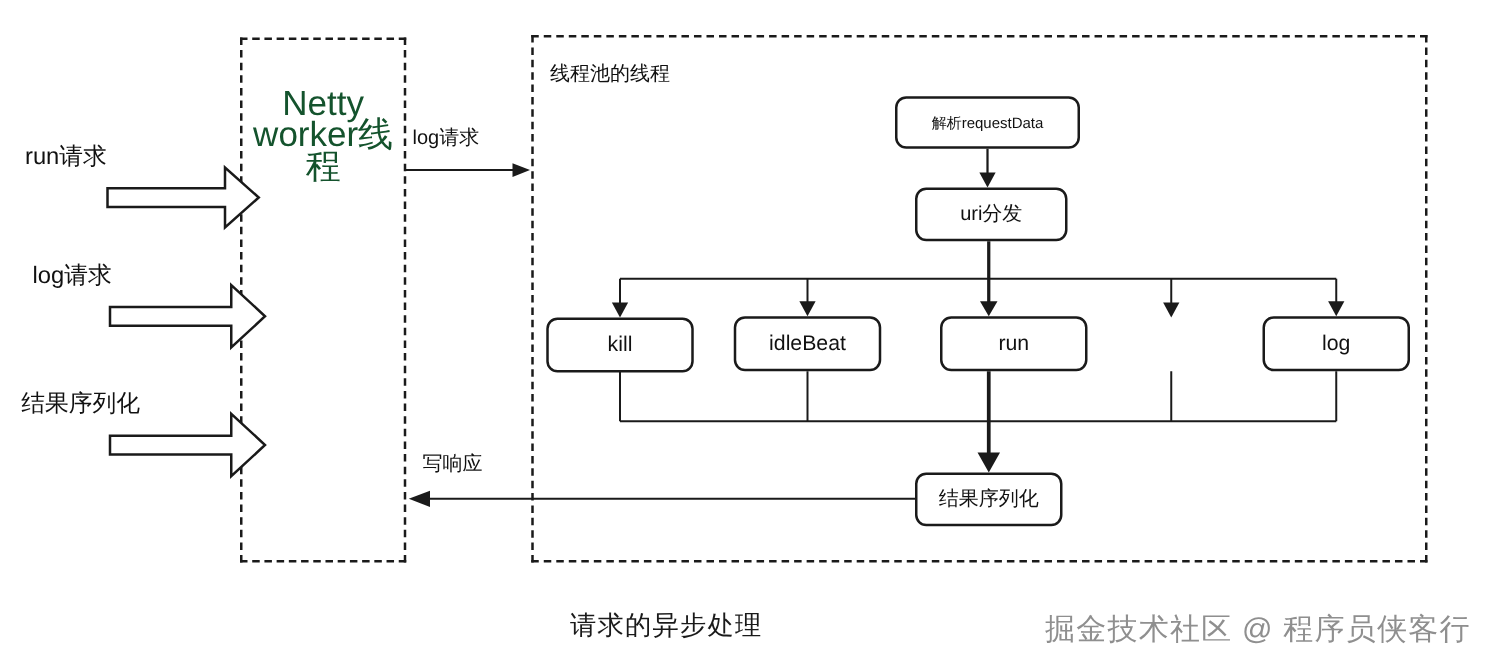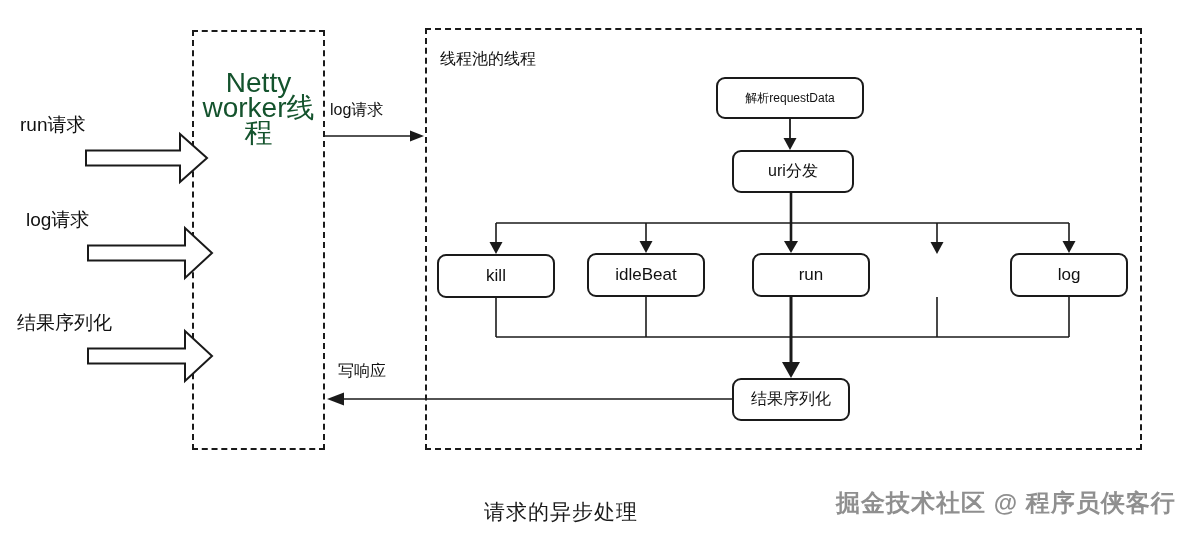--- a/index.html
+++ b/index.html
@@ -51,26 +51,26 @@
   .node-parse     { left: 716px; top: 77px;  width: 148px; height: 42px; font-size: 12px; }
   .node-dispatch  { left: 732px; top: 150px; width: 122px; height: 43px; }
   .node-handler   { width: 118px; height: 44px; font-size: 17px; }
   .node-beat      { left: 437px;  top: 254px; }
   .node-idlebeat  { left: 587px;  top: 253px; }
   .node-run       { left: 752px;  top: 253px; }
   .node-kill      { left: 878px;  top: 254px; }
   .node-log       { left: 1010px; top: 253px; }
   .node-serialize { left: 732px; top: 378px; width: 118px; height: 43px; }
   .caption {
-    position: absolute; left: 456px; top: 498px;
-    font-size: 21px; letter-spacing: 1px; color: #1a1a1a; white-space: nowrap; margin-left: 28px;
+    position: absolute; left: 456px; top: 486px;
+    font-size: 21px; letter-spacing: 1px; color: #1a1a1a; white-space: nowrap;
   }
   .watermark {
     position: absolute; left: 836px; top: 487px;
-    font-size: 24px; font-weight: bold; color: #8f8f8f;
+    font-size: 24px; font-weight: normal; color: #8f8f8f;
     text-shadow: 2px 2px 0 #ffffff, 1px 1px 0 #ffffff;
     white-space: nowrap; letter-spacing: 1px;
   }
 </style>
 </head>
 <body>
 
 <div class="canvas">
 
   <div class="lane lane-netty"></div>

